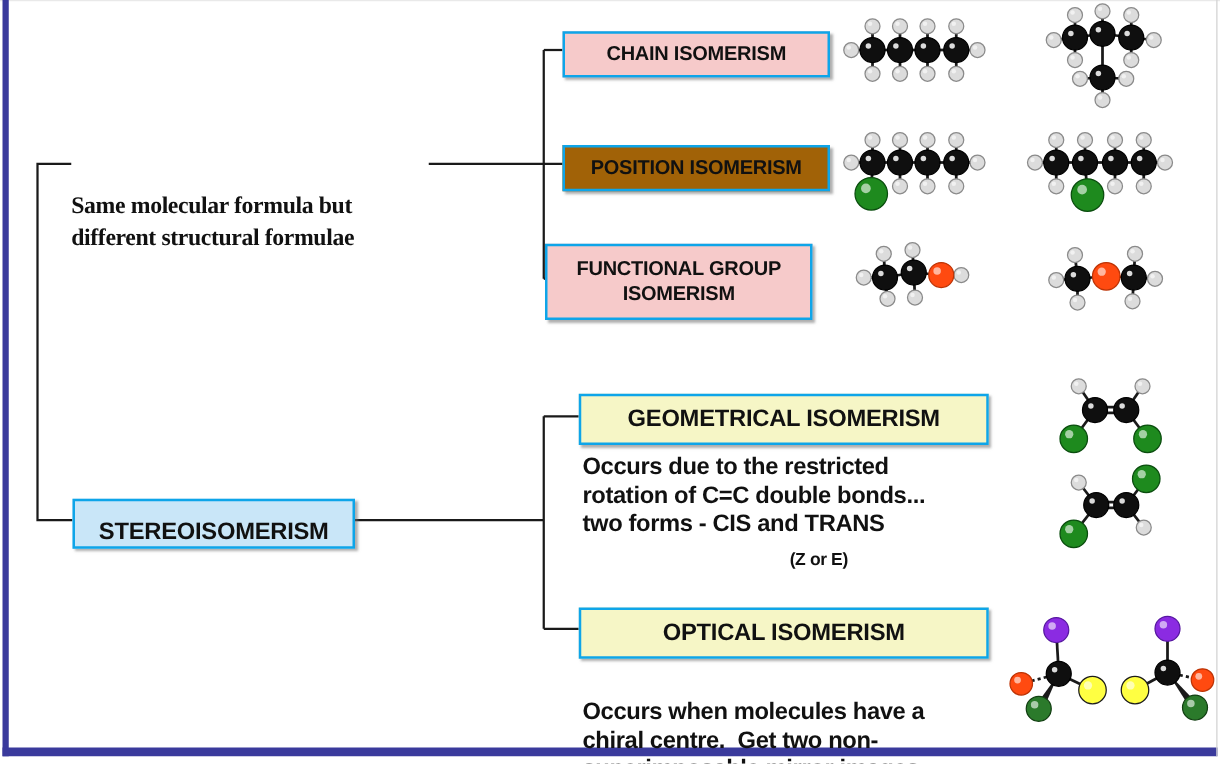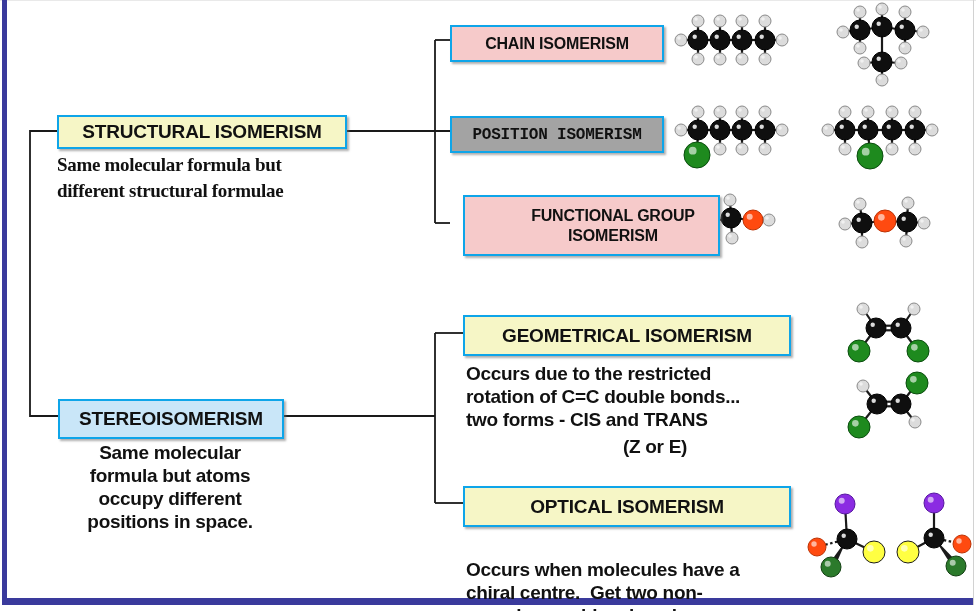--- a/index.html
+++ b/index.html
@@ -15,33 +15,33 @@
   #diagram-svg{position:absolute;left:0;top:0;}
   .node{
     position:absolute;border:2px solid #0ea5e9;
     display:flex;align-items:center;justify-content:center;text-align:center;
     box-shadow:2px 2px 2px rgba(110,110,110,0.55);
   }
   .node span{white-space:pre-line;letter-spacing:-0.2px;}
   #box-structural{left:57px;top:115px;width:286px;height:30px;font-size:19px;}
   #box-chain{left:450px;top:25px;width:210px;height:33px;font-size:16px;}
   #box-position{left:450px;top:116px;width:210px;height:33px;font-size:16px;}
-  #box-functional{left:463px;top:195px;width:210px;height:57px;font-size:16px;padding-left:43px;}
+  #box-functional{left:436px;top:195px;width:210px;height:57px;font-size:16px;}
   #box-functional span{line-height:20px;}
-  #box-stereo{left:58px;top:399px;width:222px;height:36px;font-size:19px;}
+  #box-stereo{left:58px;top:399px;width:222px;height:36px;font-size:19px;align-items:flex-end;}
   #box-geometrical{left:463px;top:315px;width:324px;height:37px;font-size:19px;}
   #box-optical{left:463px;top:486px;width:324px;height:37px;font-size:19px;}
   .desc{
     position:absolute;font-size:19px;line-height:23px;
     white-space:pre-line;letter-spacing:-0.3px;
   }
   #desc-structural{left:57px;top:152px;width:312px;line-height:26px;font-family:Liberation Serif, serif;}
   #desc-stereo{left:40px;top:441px;width:260px;text-align:center;line-height:23px;}
   #desc-geometrical{left:466px;top:362px;width:326px;}
-  #note-geometrical{left:590px;top:436px;width:130px;font-size:19px;text-align:center;line-height:22px;}
+  #note-geometrical{left:590px;top:436px;width:130px;font-size:14px;text-align:center;line-height:22px;}
   #desc-optical{left:466px;top:558px;width:326px;}
 </style>
 </head>
 <body>
 
 <div class="canvas">
   <div class="frame" id="frame-top"></div>
   <div class="frame" id="frame-left"></div>
   <div class="frame" id="frame-bottom"></div>
   <div class="frame" id="frame-right"></div>
@@ -351,44 +351,37 @@
         <circle cx="904.37" cy="548.37" r="3.3" fill="#ffffff" opacity="0.6"></circle>
         <circle cx="956" cy="566" r="10" fill="#2b7a2b" stroke="#123f12" stroke-width="1"></circle>
         <circle cx="952.7" cy="562.7" r="3" fill="#ffffff" opacity="0.6"></circle>
         <circle cx="962" cy="544" r="9" fill="#ff4a10" stroke="#bd3305" stroke-width="1"></circle>
         <circle cx="959.03" cy="541.03" r="2.6999999999999997" fill="#ffffff" opacity="0.6"></circle>
         <circle cx="934" cy="538" r="10" fill="#0f0f0f" stroke="#000000" stroke-width="1"></circle>
         <circle cx="930.7" cy="534.7" r="2.2" fill="#ffffff" opacity="0.85"></circle>
       </g>
     </svg>
 
-  <div class="node" id="box-structural" style="background: rgb(246, 246, 198);">
-    <span>STRUCTURAL ISOMERISM</span>
-  </div>
   <div class="desc" id="desc-structural">Same molecular formula but
 different structural formulae</div>
 
   <div class="node" id="box-chain" style="background: rgb(246, 202, 202);">
     <span>CHAIN ISOMERISM</span>
   </div>
-  <div class="node" id="box-position" style="background: #a3a3a3; font-family: Liberation Mono, monospace;">
+  <div class="node" id="box-position" style="background: #a16207;">
     <span>POSITION ISOMERISM</span>
   </div>
   <div class="node" id="box-functional" style="background: rgb(246, 202, 202);">
     <span>FUNCTIONAL GROUP
 ISOMERISM</span>
   </div>
 
   <div class="node" id="box-stereo" style="background: rgb(201, 230, 248);">
     <span>STEREOISOMERISM</span>
   </div>
-  <div class="desc" id="desc-stereo">Same molecular
-formula but atoms
-occupy different
-positions in space.</div>
 
   <div class="node" id="box-geometrical" style="background: rgb(246, 246, 198);">
     <span>GEOMETRICAL ISOMERISM</span>
   </div>
   <div class="desc" id="desc-geometrical">Occurs due to the restricted
 rotation of C=C double bonds...
 two forms - CIS and TRANS</div>
   <div class="desc" id="note-geometrical">(Z or E)</div>
 
   <div class="node" id="box-optical" style="background: rgb(246, 246, 198); text-align: right;">

